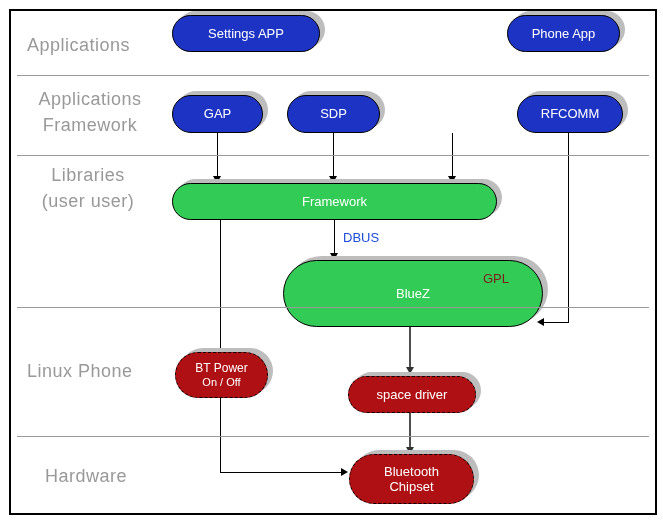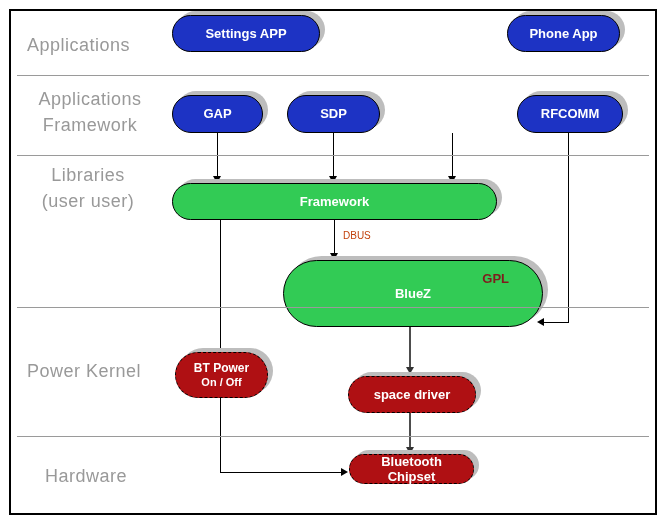--- a/index.html
+++ b/index.html
@@ -14,36 +14,36 @@
   .sep{position:absolute;left:17px;width:632px;height:1px;background:#9a9a9a;z-index:4;}
   .layer-label{
     position:absolute;color:var(--label_gray);font-size:18px;line-height:26px;z-index:1;
     letter-spacing:0.5px;white-space:nowrap;
   }
   .layer-label.two{width:164px;text-align:center;}
   .pill{
     position:absolute;border:1.6px solid #000;border-radius:999px;
     display:flex;flex-direction:column;align-items:center;justify-content:center;
     color:#fff;font-size:13px;line-height:1.18;
-    box-shadow:5px -4px 0 var(--shadow);z-index:3;box-sizing:border-box;font-weight:bold;
+    box-shadow:5px -4px 0 var(--shadow);z-index:3;box-sizing:border-box;
   }
   .pill.blue{background:var(--blue);}
   .pill.green{background:var(--green);}
   .pill.red{background:var(--red);border-style:dashed;border-width:1.6px;}
   .sub{font-size:10.5px;}
   .badge-gpl{position:absolute;right:33px;top:10px;color:#7f1d1d;font-size:13px;}
   .vline{position:absolute;width:1px;background:#000;z-index:2;}
   .hline{position:absolute;height:1px;background:#000;z-index:2;}
   .vline.gray{width:2px;background:#4d4d4d;}
   .arr{position:absolute;width:0;height:0;z-index:2;}
   .arr.down{border-left:4px solid transparent;border-right:4px solid transparent;border-top:7px solid #000;}
   .arr.down.dk{border-top-color:#333;}
   .arr.left{border-top:4px solid transparent;border-bottom:4px solid transparent;border-right:7px solid #000;}
   .arr.right{border-top:4px solid transparent;border-bottom:4px solid transparent;border-left:7px solid #000;}
-  .edge-label{position:absolute;color:#c2410c;font-size:10px;z-index:5;}
+  .edge-label{position:absolute;color:#1d4ed8;font-size:13px;z-index:5;}
 </style>
 </head>
 <body>
 
 <div id="canvas">
   <div id="frame"></div>
 
   <div class="sep" style="top:75px"></div>
   <div class="sep" style="top:155px"></div>
   <div class="sep" style="top:307px"></div>
@@ -51,21 +51,21 @@
 
   <div class="layer-label" style="left:27px;top:32px">Applications</div>
   <div class="layer-label two" style="left:8px;top:86px">
     <div>Applications</div>
     <div>Framework</div>
   </div>
   <div class="layer-label two" style="left:6px;top:162px">
     <div>Libraries</div>
     <div>(user user)</div>
   </div>
-  <div class="layer-label" style="left:27px;top:358px">Power Kernel</div>
+  <div class="layer-label" style="left:27px;top:358px">Linux Phone</div>
   <div class="layer-label" style="left:45px;top:463px">Hardware</div>
 
   <div class="vline" style="left:217px;top:133px;height:46px"></div>
   <div class="arr down" style="left:213px;top:176px"></div>
 
   <div class="vline" style="left:333px;top:133px;height:46px"></div>
   <div class="arr down" style="left:329px;top:176px"></div>
 
   <div class="vline" style="left:452px;top:133px;height:46px"></div>
   <div class="arr down" style="left:448px;top:176px"></div>
@@ -114,17 +114,17 @@
   </div>
 
   <div class="pill red" style="left:175px;top:352px;width:93px;height:46px;font-size:12px">
     <span>BT Power</span>
     <span style="font-size:11px">On / Off</span>
   </div>
   <div class="pill red" style="left:348px;top:376px;width:128px;height:37px">
     <span>space driver</span>
   </div>
 
-  <div class="pill red" style="left:349px;top:454px;width:125px;height:30px">
+  <div class="pill red" style="left:349px;top:454px;width:125px;height:50px">
     <span>Bluetooth</span>
     <span>Chipset</span>
   </div>
 </div>
 
 </body></html>

